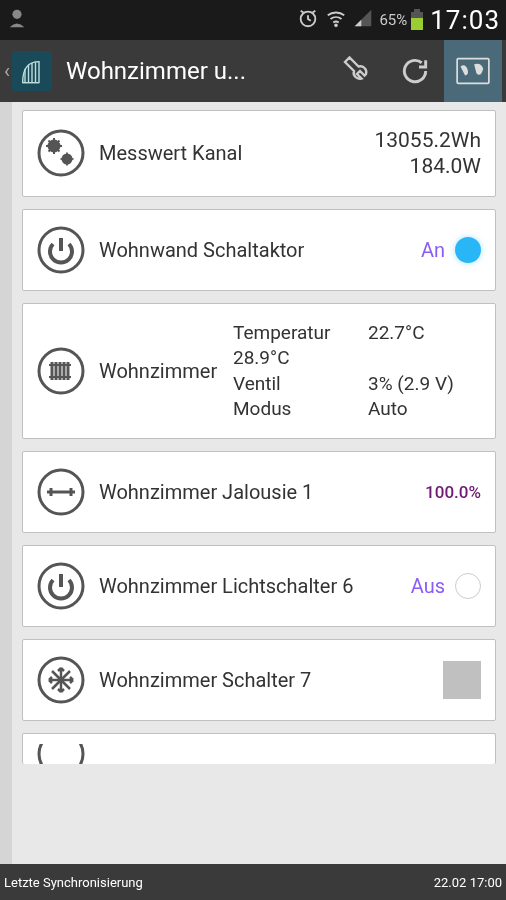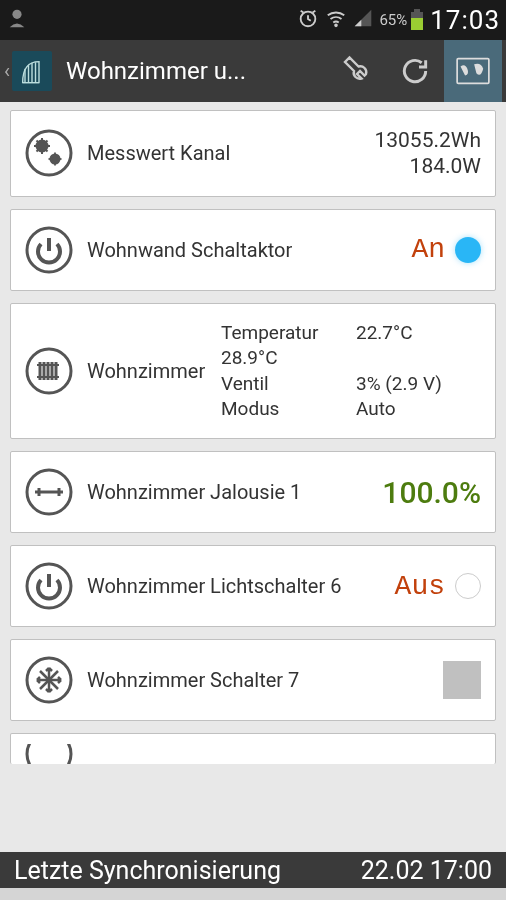--- a/index.html
+++ b/index.html
@@ -17,40 +17,40 @@
     .action-bar { height: 62px; background: #3a3a3a; display: flex; align-items: center; padding: 0 4px; color: #ffffff; }
     .app-icon-wrap { display: flex; align-items: center; height: 100%; padding: 0 6px 0 0; }
     .back-caret { color: #aaa; font-size: 20px; margin-right: 2px; }
     .app-icon { width: 40px; height: 40px; background: #1a4a5a; display: flex; align-items: center; justify-content: center; border-radius: 2px; }
     .title { flex: 1; font-size: 24px; color: #ffffff; font-weight: 400; padding-left: 8px; white-space: nowrap; overflow: hidden; text-overflow: ellipsis; }
     .action-icons { display: flex; align-items: center; height: 100%; }
     .action-btn { width: 58px; height: 62px; display: flex; align-items: center; justify-content: center; }
     .action-btn.highlighted { background: #4a6a7a; }
     
     
-    .content { background: #e8e8e8; height: calc(900px - 40px - 62px - 36px); overflow: hidden; padding-top: 8px; }
+    .content { background: #e8e8e8; height: calc(900px - 40px - 62px - 36px); overflow: hidden; padding-top: 8px; margin-left: 12px; }
     .card { background: #ffffff; margin: 0 10px 12px 10px; border: 1px solid #c0c0c0; border-radius: 2px; padding: 16px 14px; display: flex; align-items: center; min-height: 78px; }
     .card-icon { width: 48px; height: 48px; flex-shrink: 0; display: flex; align-items: center; justify-content: center; }
     .card-label { font-size: 20px; color: #333; padding-left: 14px; flex-shrink: 0; }
     .card-label.narrow { width: 140px; }
     .card-spacer { flex: 1; }
     .card-right { text-align: right; font-size: 21px; color: #333; line-height: 1.25; }
     .card-details { font-size: 19px; color: #333; line-height: 1.35; padding-left: 8px; }
     .detail-row { display: flex; }
     .detail-label { width: 135px; }
-    .state-label { font-size: 28px; color: #c2410c; margin-right: 10px; font-family: Liberation Mono, monospace; }
+    .state-label { font-size: 20px; color: #8b5cf6; margin-right: 10px; }
     .toggle-dot { width: 26px; height: 26px; border-radius: 50%; flex-shrink: 0; }
     .toggle-dot.on { background: #29b6f6; box-shadow: 0 0 6px rgba(41,182,246,0.4); }
     .toggle-dot.off { background: #ffffff; border: 1px solid #ccc; }
-    .pct-value { font-size: 30px; color: #4d7c0f; font-weight: 500; }
+    .pct-value { font-size: 17px; color: #701a75; font-weight: 500; }
     .grey-square { width: 38px; height: 38px; background: #c0c0c0; flex-shrink: 0; }
     .card.peek { min-height: 30px; padding-top: 10px; padding-bottom: 0; border-bottom: none; margin-bottom: 0; align-items: flex-start; }
     
     
-    .footer { height: 36px; background: #3a3a3a; color: #ffffff; display: flex; align-items: center; justify-content: space-between; padding: 0 14px; font-size: 25px; position: absolute; bottom: 12px; width: 506px; }
+    .footer { height: 36px; background: #3a3a3a; color: #ffffff; display: flex; align-items: center; justify-content: space-between; padding: 0 4px; font-size: 13px; position: absolute; bottom: 0; width: 506px; }
     
     
     .circ-icon { stroke: #555; fill: none; stroke-width: 3; }
   </style>
 </head>
 <body>
 
 <div class="status-bar">
   <div class="status-left">
     <span>

